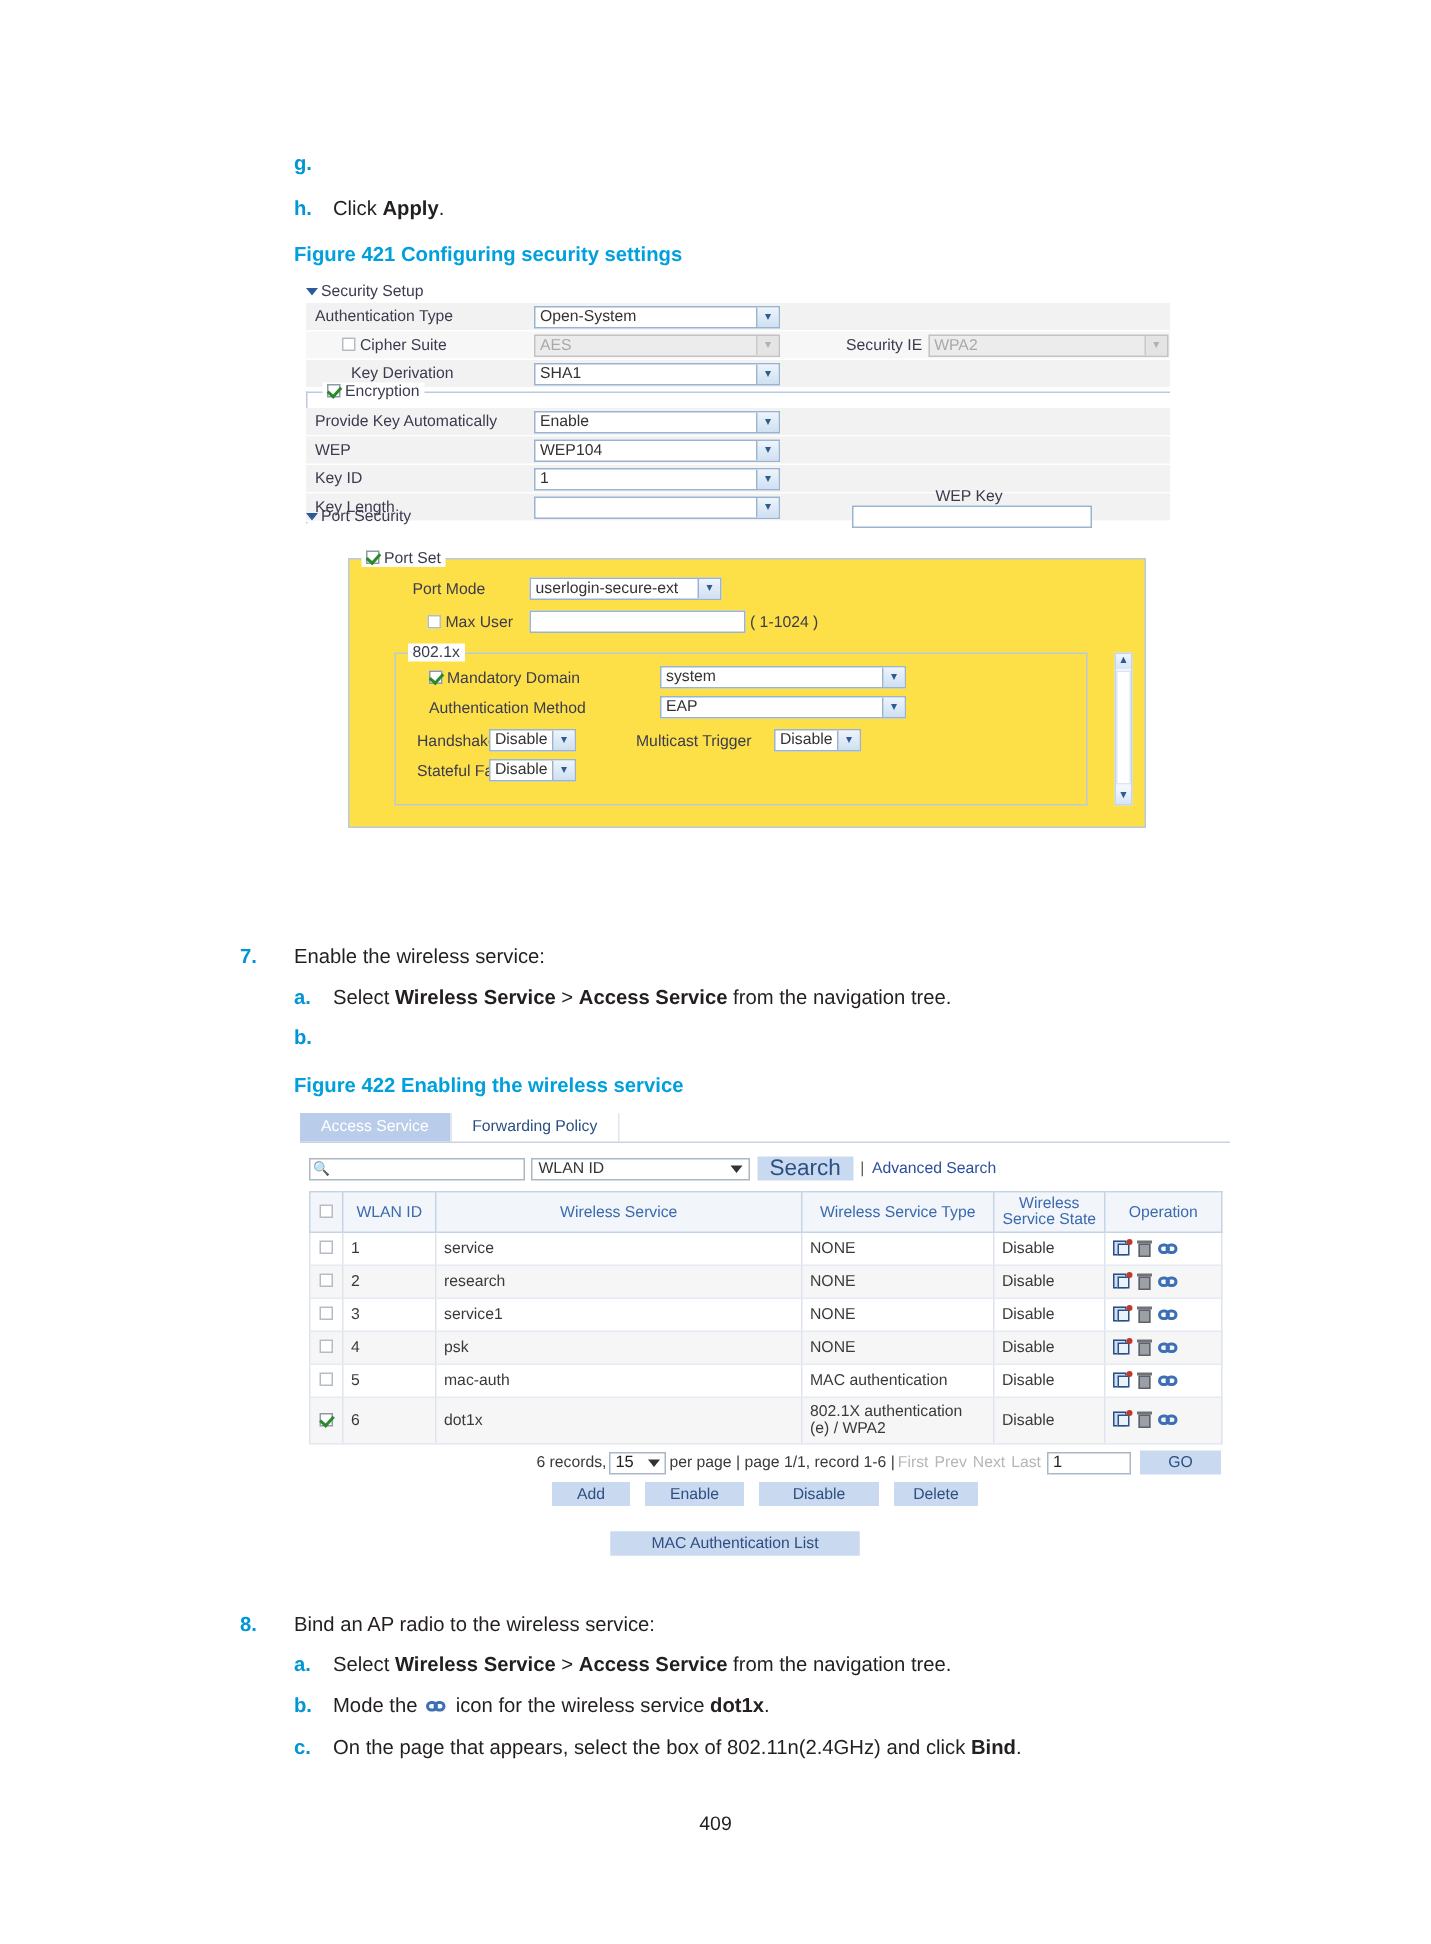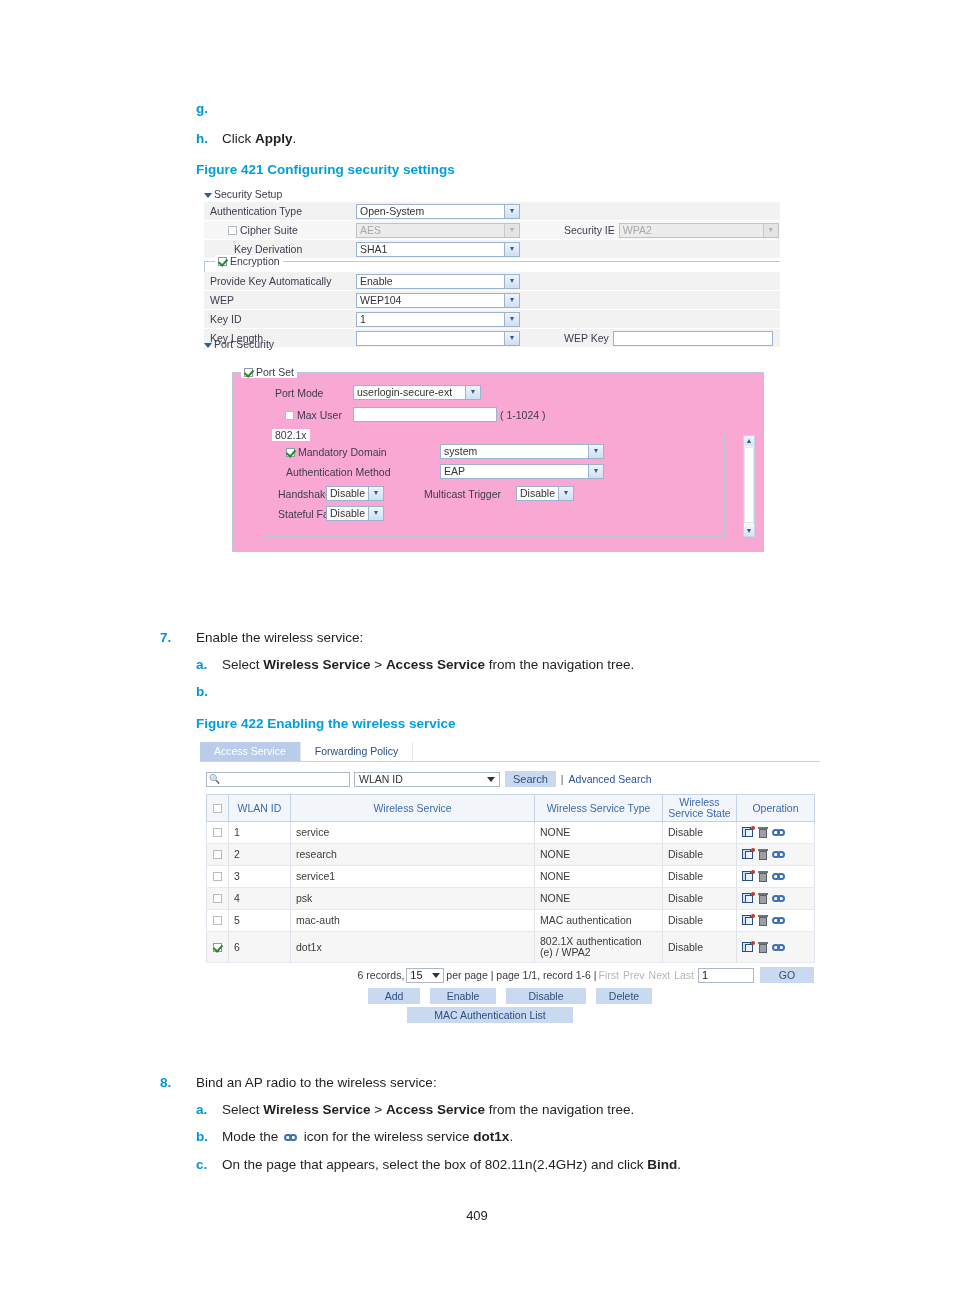--- a/index.html
+++ b/index.html
@@ -240,21 +240,21 @@
     right: 4px; top: 4px;
     width: 0; height: 0;
     border-left: 4px solid transparent;
     border-right: 4px solid transparent;
     border-top: 5px solid #333;
   }
   .search-btn {
     margin-left: 5px;
     background: #c9d9f0;
     color: #2b4f83;
-    font-size: 11px;
+    font-size: 15px;
     line-height: 16px;
     height: 16px;
     padding: 0 8px;
     white-space: nowrap;
   }
   .adv-sep { margin: 0 5px; color: #5a5a5a; }
   .adv-link { color: #2b4f9e; font-size: 10.5px; white-space: nowrap; }
 
   table.grid {
     border-collapse: collapse;
@@ -485,32 +485,32 @@
         <span>1</span>
         <span class="arrow">▾</span>
       </div>
     </div>
     <div class="frow">
       <div class="flabel">Key Length</div>
       <div class="sel" style="width:164px;">
         <span></span>
         <span class="arrow">▾</span>
       </div>
-      <div style="position:absolute; left:360px; display:flex; align-items:center;">
+      <div style="position:absolute; left:360px; display:flex; align-items:center;flex-direction:column;">
         <span class="sec-label">WEP Key</span>
         <div class="txt" style="width:160px; margin-left:4px;"></div>
       </div>
     </div>
   </div>
 
   <div class="sect-head" style="position:absolute; left:6px; top:150px;">
     <span class="tri"></span><span>Port Security</span>
   </div>
 
-  <div class="gbox" style="left:34px; top:184px; width:532px; height:180px; background:#f9a8d4;">
+  <div class="gbox" style="left:34px; top:184px; width:532px; height:180px; background:#fde047;">
     <div class="glegend">
       <span class="cb checked"></span><span>Port Set</span>
     </div>
 
     <div style="position:absolute; left:42px; top:12px; display:flex; align-items:center;">
       <span class="sec-label" style="width:78px; display:inline-block;">Port Mode</span>
       <div class="sel" style="width:128px;">
         <span>userlogin-secure-ext</span>
         <span class="arrow">▾</span>
       </div>
@@ -713,21 +713,21 @@
       <span class="goinput">1</span>
       <span class="gobtn">GO</span>
     </div>
 
     <div class="btnrow" style="margin-top:5px;">
       <span class="btn" style="width:52px;">Add</span>
       <span class="btn" style="width:66px;">Enable</span>
       <span class="btn" style="width:80px;">Disable</span>
       <span class="btn" style="width:56px;">Delete</span>
     </div>
-    <div class="btnrow" style="margin-top:3px; padding-right:40px;">
+    <div class="btnrow" style="margin-top:17px; padding-right:40px;">
       <span class="btn" style="width:166px;">MAC Authentication List</span>
     </div>
   </div>
 </div>
 
 <div class="doc-step" style="left:160px; top:1075px; width:660px;">
   <span class="marker-num" style="left:0;">8.</span>
   <span style="margin-left:36px; display:inline-block;">Bind an AP radio to the wireless service:</span>
 </div>
 <div class="doc-step" style="left:196px; top:1102px; width:640px;">

